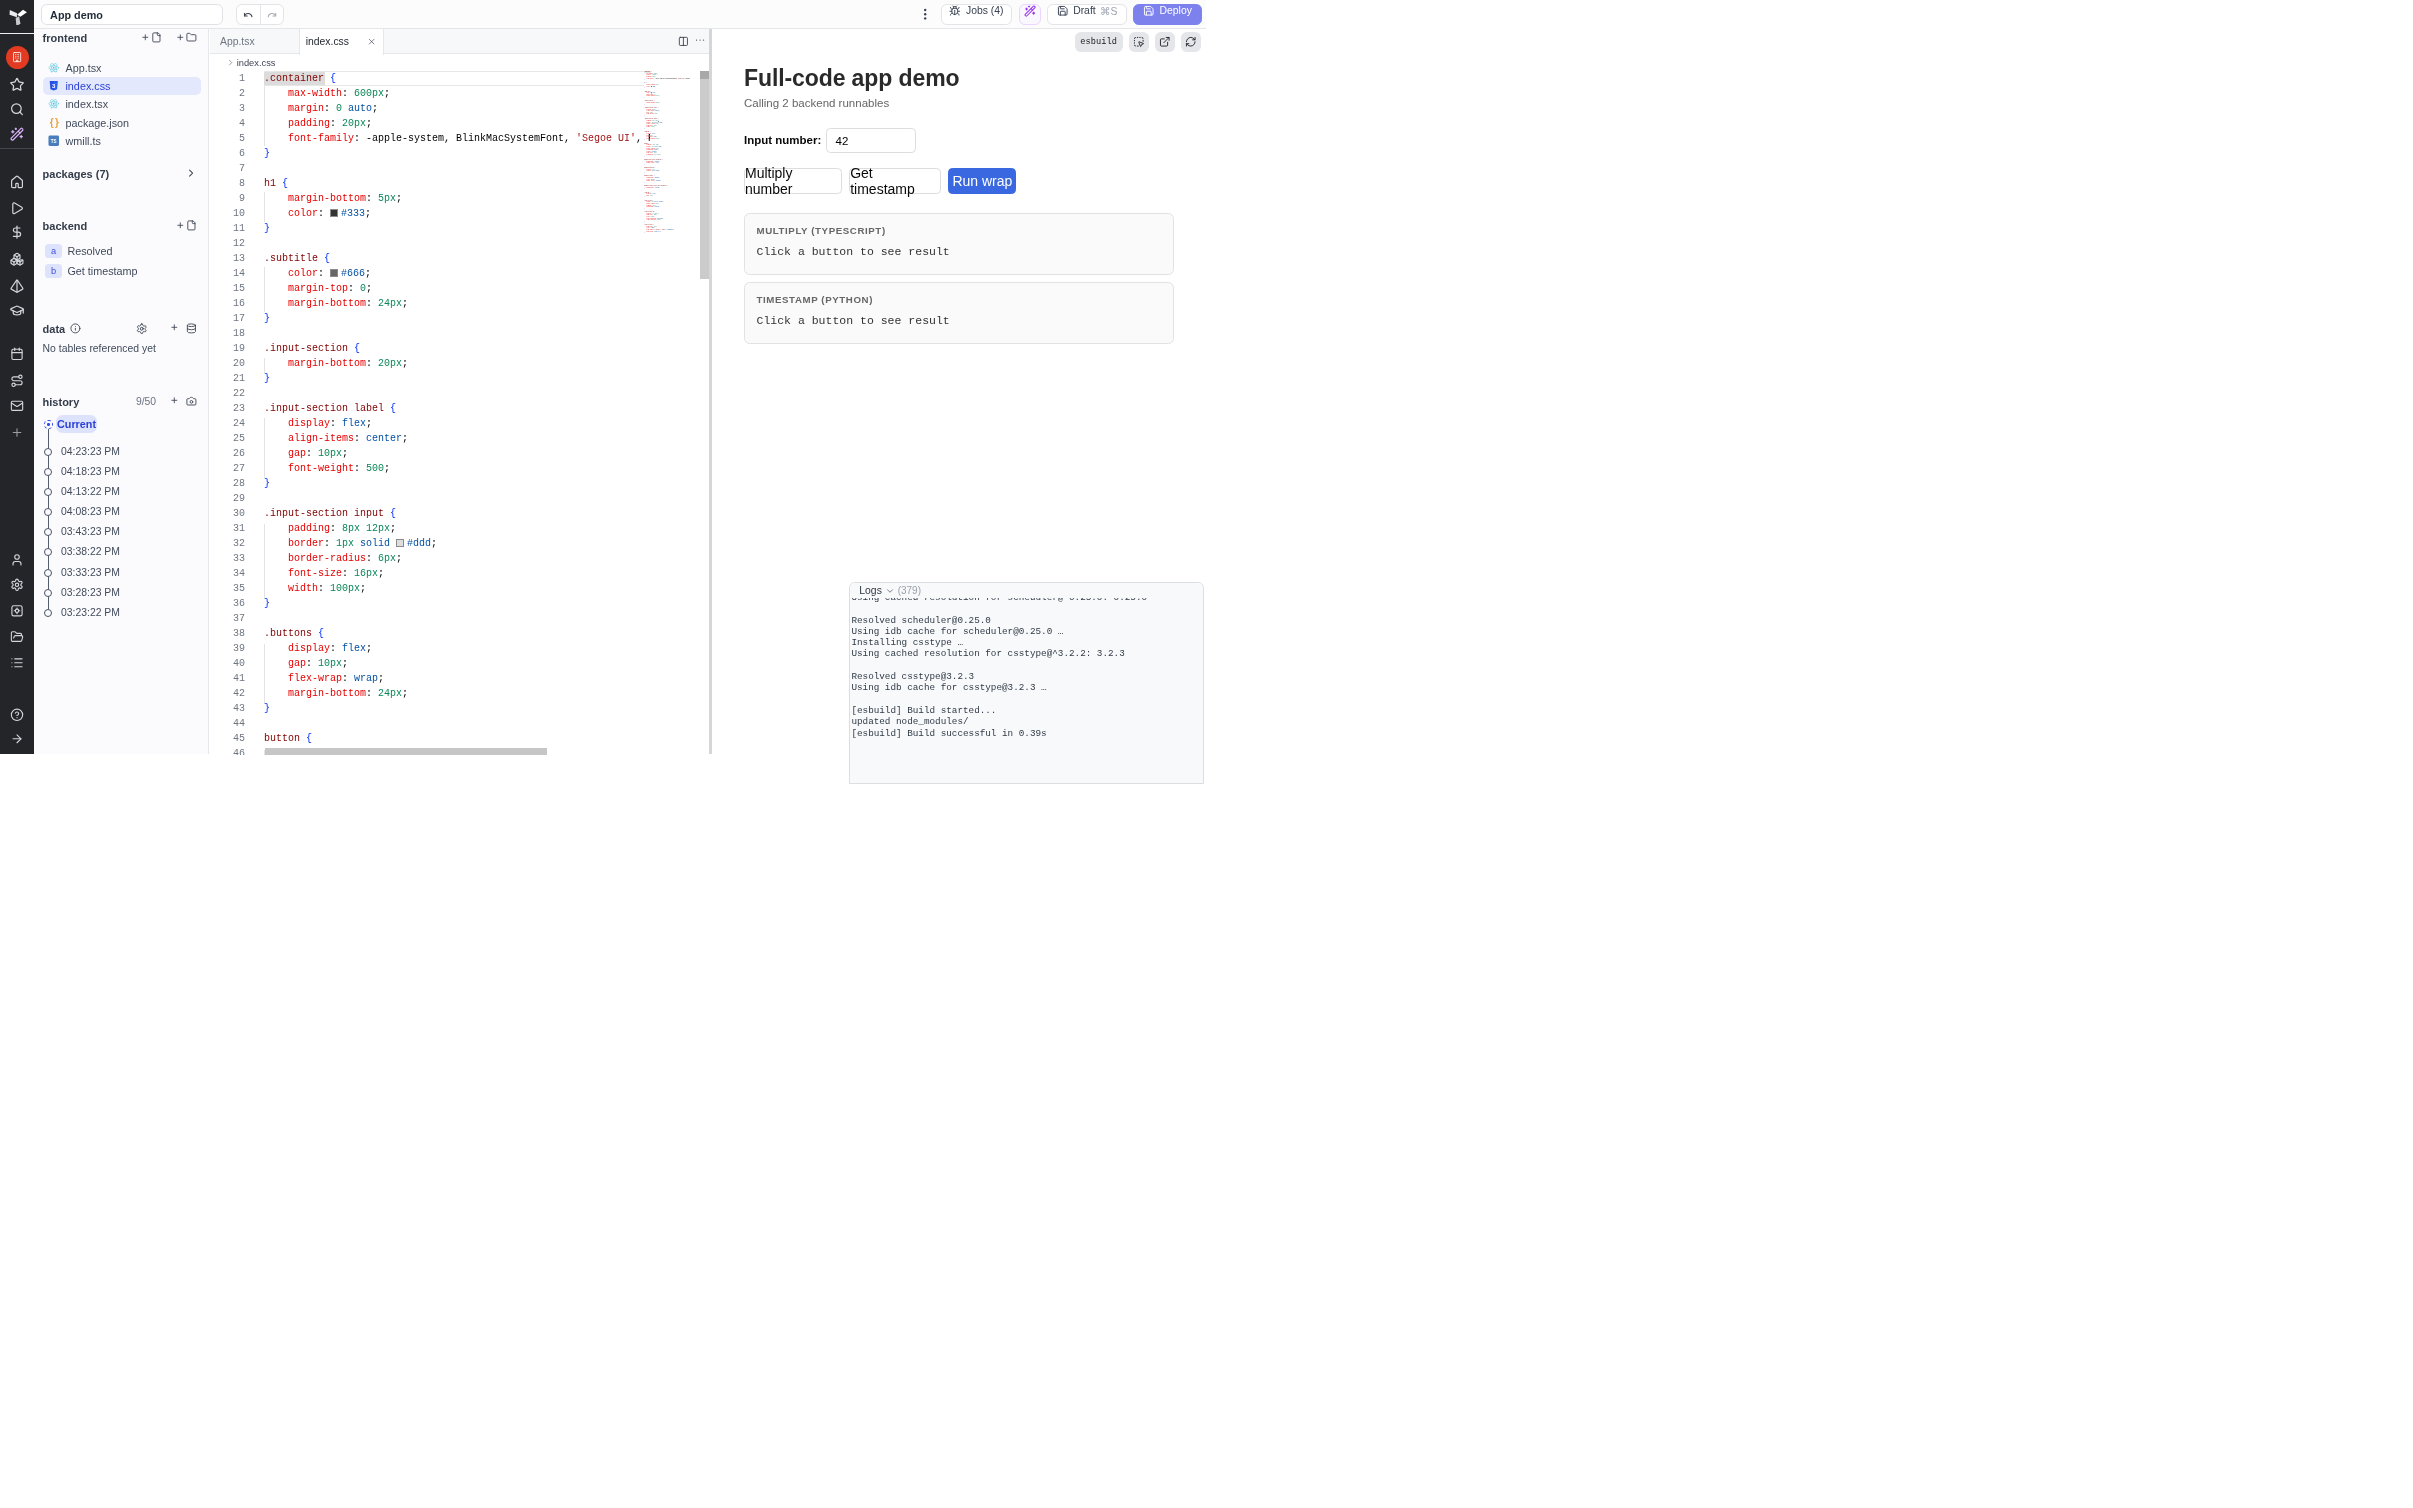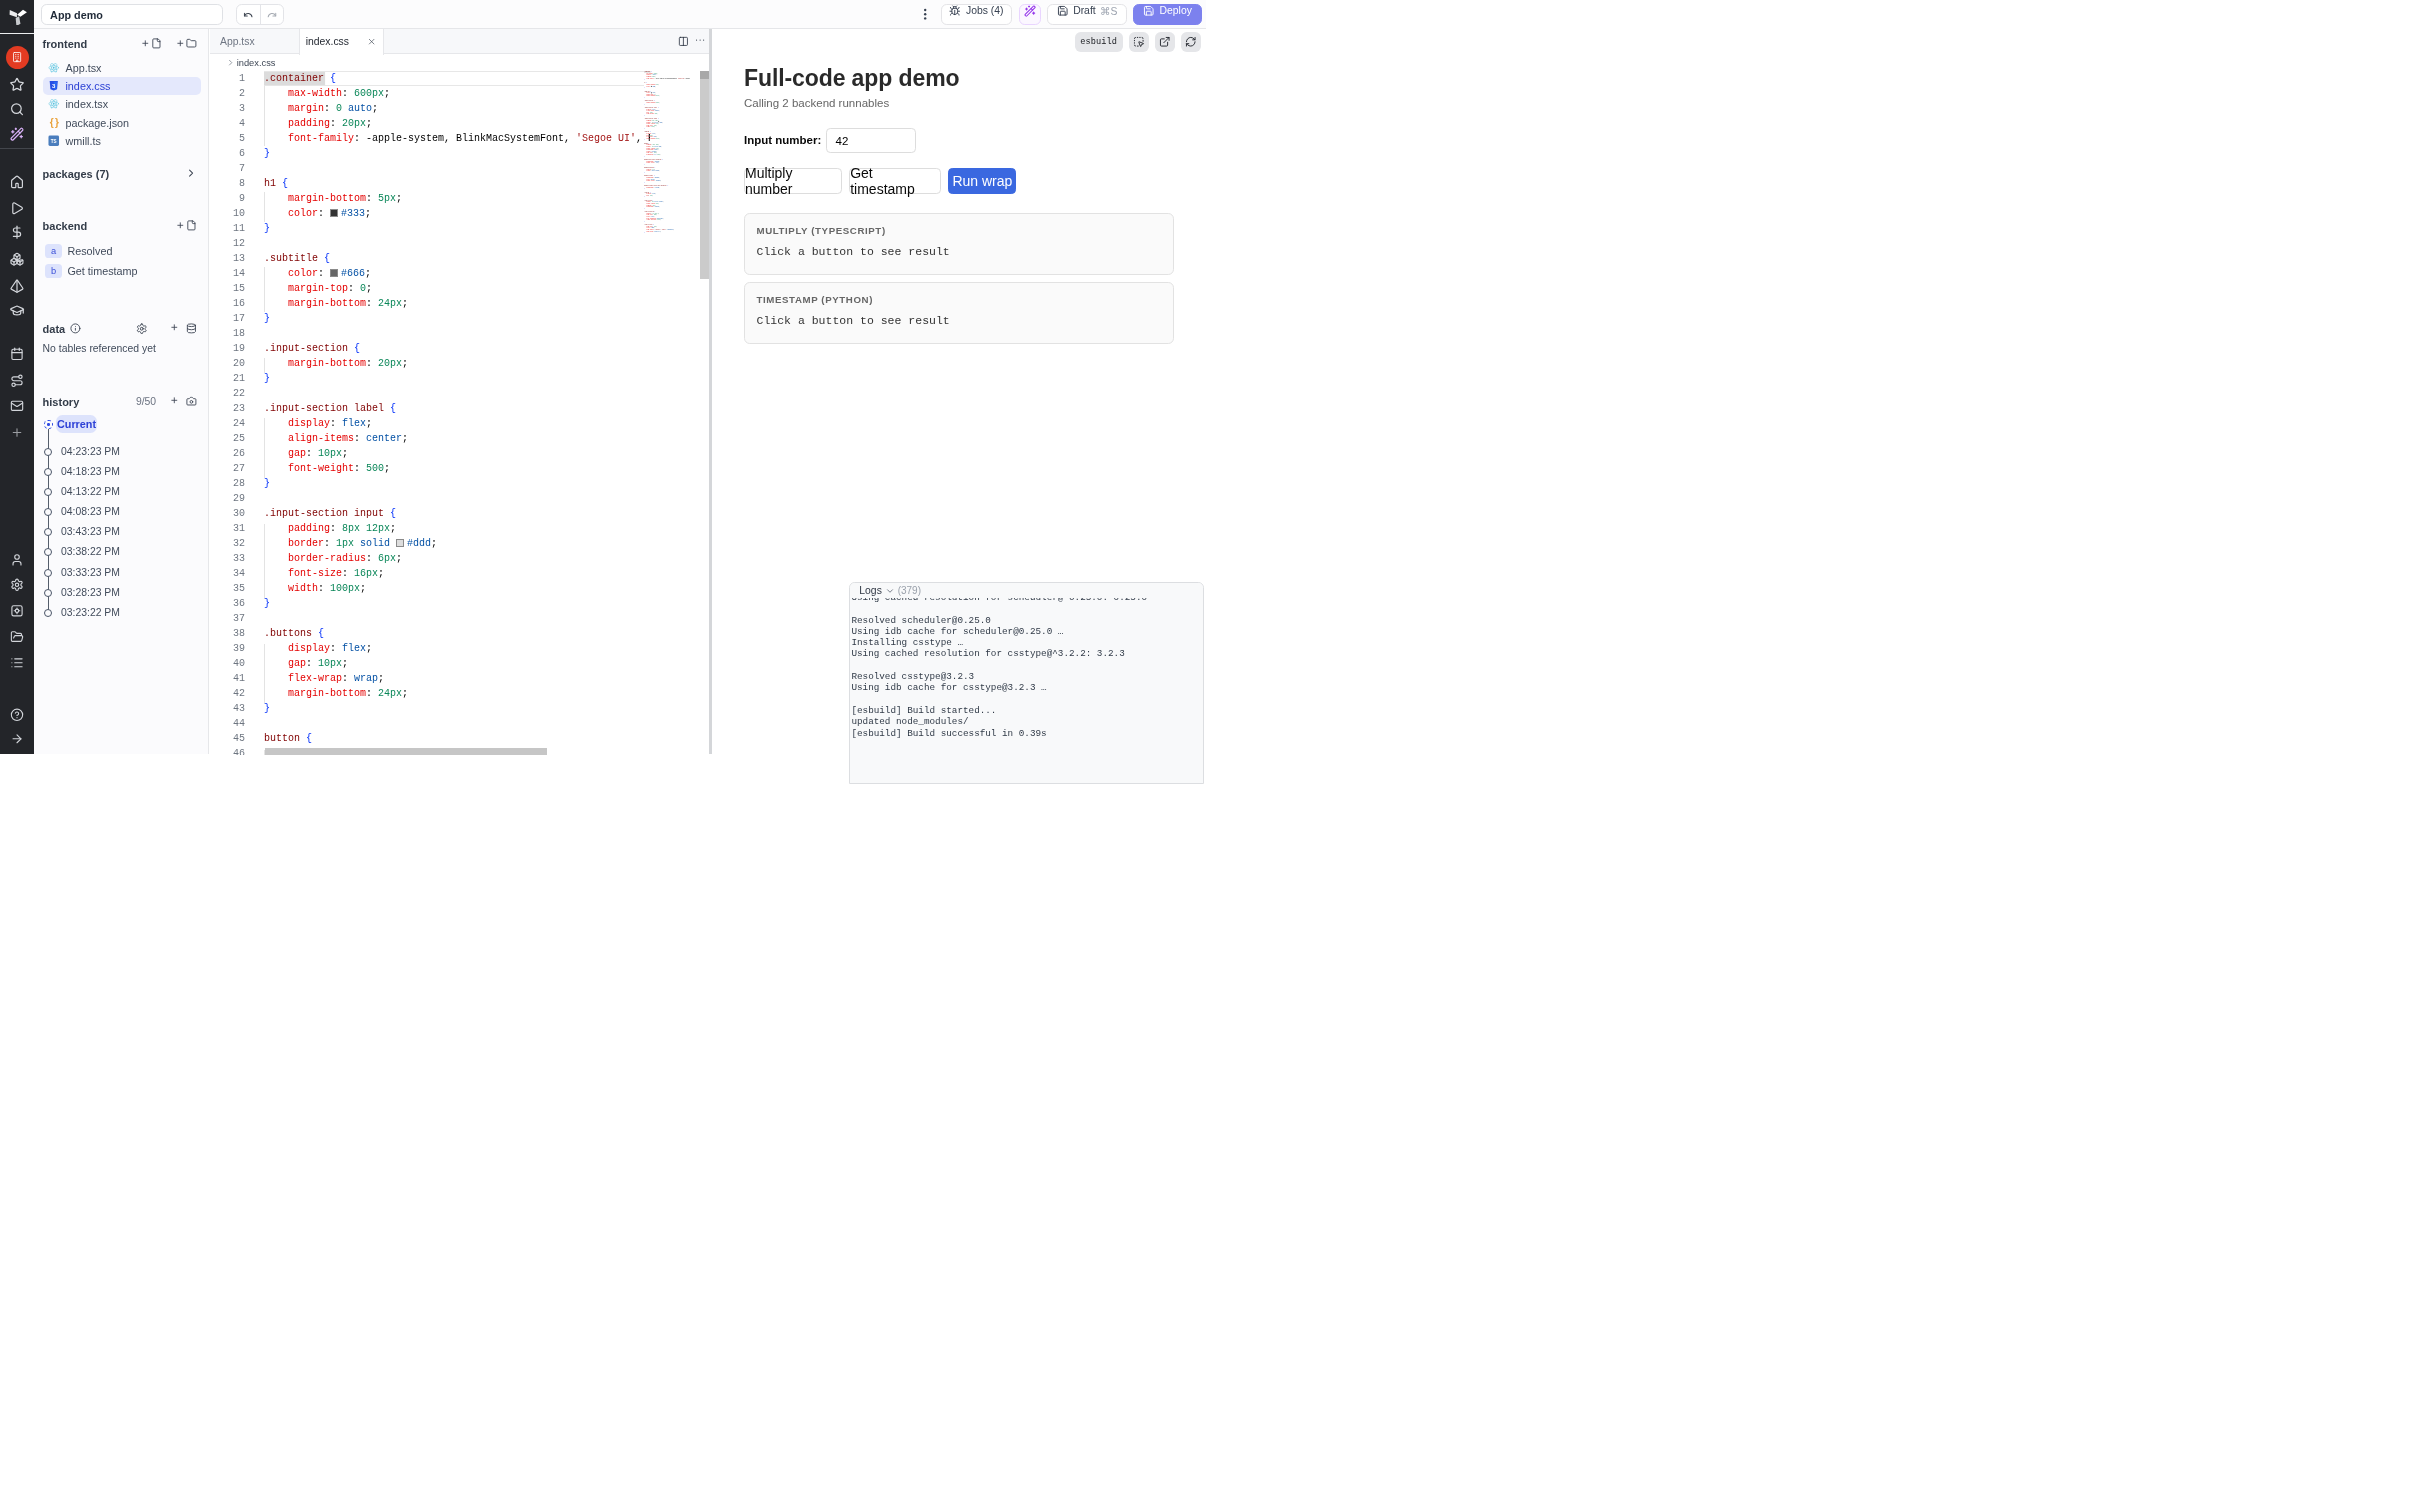--- a/index.html
+++ b/index.html
@@ -324,21 +324,21 @@
       <svg width="11.5" height="11.5" viewBox="0 0 24 24" fill="none" stroke="#ffffff" stroke-width="2" stroke-linecap="round" stroke-linejoin="round">
         <path d="M15.2 3a2 2 0 0 1 1.4.6l3.8 3.8a2 2 0 0 1 .6 1.4V19a2 2 0 0 1-2 2H5a2 2 0 0 1-2-2V5a2 2 0 0 1 2-2z"></path>
         <path d="M17 21v-7a1 1 0 0 0-1-1H8a1 1 0 0 0-1 1v7"></path>
         <path d="M7 3v4a1 1 0 0 0 1 1h7"></path>
       </svg>
       <span>Deploy</span>
     </div>
 </div>
 
 <div class="lpanel">
-  <div class="sechdr" style="top:8px">
+  <div class="sechdr" style="top:2px">
       <span class="sectitle">frontend</span>
       <span class="hdrics">
         <span class="hdric">
           <svg width="8.6" height="8.6" viewBox="0 0 24 24" fill="none" stroke="currentColor" stroke-width="2.4" stroke-linecap="round" stroke-linejoin="round">
             <path d="M5 12h14"></path>
             <path d="M12 5v14"></path>
           </svg>
           <svg width="10.8" height="10.8" viewBox="0 0 24 24" fill="none" stroke="currentColor" stroke-width="2" stroke-linecap="round" stroke-linejoin="round">
             <path d="M15 2H6a2 2 0 0 0-2 2v16a2 2 0 0 0 2 2h12a2 2 0 0 0 2-2V7Z"></path>
             <path d="M14 2v4a2 2 0 0 0 2 2h4"></path>

